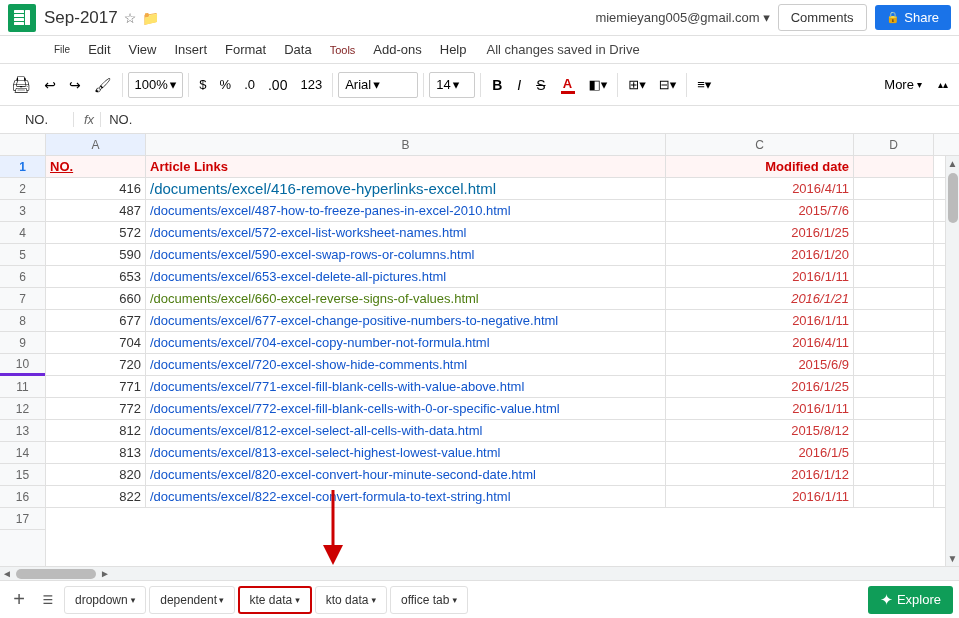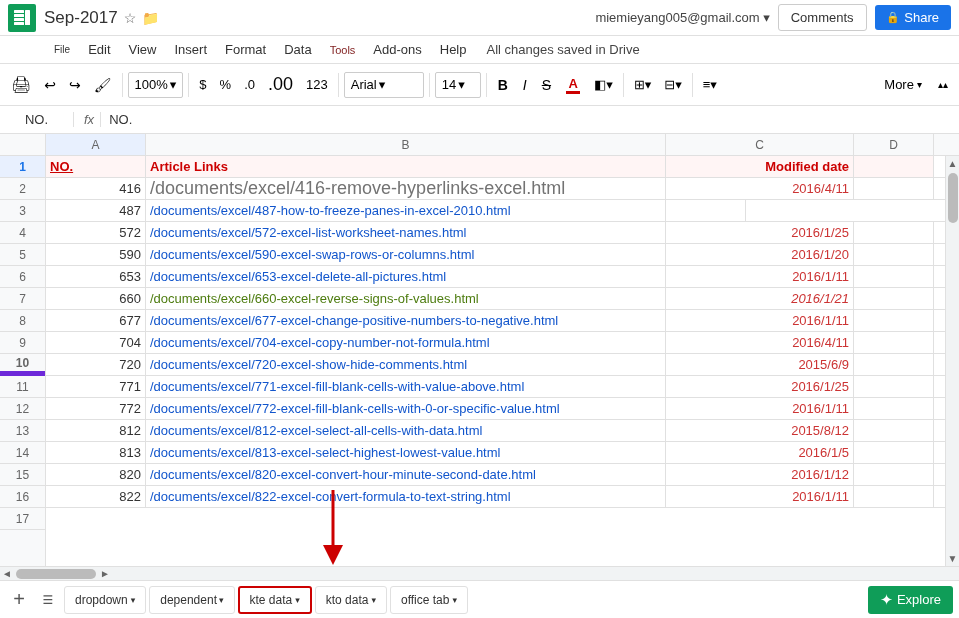--- a/index.html
+++ b/index.html
@@ -54,21 +54,21 @@
   <button style="padding:3px 5px;border:none;background:transparent;cursor:pointer;font-size:14px;">🖌</button>
   <div style="width:1px;height:24px;background:#e0e0e0;margin:0 2px;"></div>
   <div style="display:flex;align-items:center;border:1px solid #ccc;border-radius:2px;padding:2px 6px;gap:2px;font-size:13px;cursor:pointer;height:26px;">
     <span>100%</span>
       <span>▾</span>
   </div>
   <div style="width:1px;height:24px;background:#e0e0e0;margin:0 2px;"></div>
   <button style="padding:3px 5px;border:none;background:transparent;cursor:pointer;font-size:13px;">$</button>
   <button style="padding:3px 5px;border:none;background:transparent;cursor:pointer;font-size:13px;">%</button>
   <button style="padding:3px 5px;border:none;background:transparent;cursor:pointer;font-size:13px;">.0</button>
-  <button style="padding:3px 5px;border:none;background:transparent;cursor:pointer;font-size:18px;">.00</button>
+  <button style="padding:3px 5px;border:none;background:transparent;cursor:pointer;font-size:14px;">.00</button>
   <button style="padding:3px 5px;border:none;background:transparent;cursor:pointer;font-size:13px;">123</button>
   <div style="width:1px;height:24px;background:#e0e0e0;margin:0 2px;"></div>
   <div style="display:flex;align-items:center;border:1px solid #ccc;border-radius:2px;padding:2px 6px;gap:2px;font-size:13px;cursor:pointer;height:26px;min-width:80px;">
     <span>Arial</span>
       <span>▾</span>
   </div>
   <div style="width:1px;height:24px;background:#e0e0e0;margin:0 2px;"></div>
   <div style="display:flex;align-items:center;border:1px solid #ccc;border-radius:2px;padding:2px 6px;gap:2px;font-size:13px;cursor:pointer;height:26px;width:46px;">
     <span>14</span>
       <span>▾</span>
@@ -118,21 +118,21 @@
       <div style="width:46px;flex-shrink:0;background:#f8f9fa;border-right:1px solid #e0e0e0;overflow:hidden;">
         <div style="height:22px;border-bottom:1px solid #e0e0e0;display:flex;align-items:center;justify-content:center;font-size:12px;color:#1a73e8;background:#e8f0fe;font-weight:bold;">1</div>
         <div style="height:22px;border-bottom:1px solid #e0e0e0;display:flex;align-items:center;justify-content:center;font-size:12px;color:#666;">2</div>
         <div style="height:22px;border-bottom:1px solid #e0e0e0;display:flex;align-items:center;justify-content:center;font-size:12px;color:#666;">3</div>
         <div style="height:22px;border-bottom:1px solid #e0e0e0;display:flex;align-items:center;justify-content:center;font-size:12px;color:#666;">4</div>
         <div style="height:22px;border-bottom:1px solid #e0e0e0;display:flex;align-items:center;justify-content:center;font-size:12px;color:#666;">5</div>
         <div style="height:22px;border-bottom:1px solid #e0e0e0;display:flex;align-items:center;justify-content:center;font-size:12px;color:#666;">6</div>
         <div style="height:22px;border-bottom:1px solid #e0e0e0;display:flex;align-items:center;justify-content:center;font-size:12px;color:#666;">7</div>
         <div style="height:22px;border-bottom:1px solid #e0e0e0;display:flex;align-items:center;justify-content:center;font-size:12px;color:#666;">8</div>
         <div style="height:22px;border-bottom:1px solid #e0e0e0;display:flex;align-items:center;justify-content:center;font-size:12px;color:#666;">9</div>
-        <div style="height:22px;border-bottom:5px solid #6d28d9;display:flex;align-items:center;justify-content:center;font-size:12px;color:#666;font-weight:bold;">10</div>
+        <div style="height:22px;border-bottom:3px solid #6d28d9;display:flex;align-items:center;justify-content:center;font-size:12px;color:#666;">10</div>
         <div style="height:22px;border-bottom:1px solid #e0e0e0;display:flex;align-items:center;justify-content:center;font-size:12px;color:#666;">11</div>
         <div style="height:22px;border-bottom:1px solid #e0e0e0;display:flex;align-items:center;justify-content:center;font-size:12px;color:#666;">12</div>
         <div style="height:22px;border-bottom:1px solid #e0e0e0;display:flex;align-items:center;justify-content:center;font-size:12px;color:#666;">13</div>
         <div style="height:22px;border-bottom:1px solid #e0e0e0;display:flex;align-items:center;justify-content:center;font-size:12px;color:#666;">14</div>
         <div style="height:22px;border-bottom:1px solid #e0e0e0;display:flex;align-items:center;justify-content:center;font-size:12px;color:#666;">15</div>
         <div style="height:22px;border-bottom:1px solid #e0e0e0;display:flex;align-items:center;justify-content:center;font-size:12px;color:#666;">16</div>
         <div style="height:22px;border-bottom:1px solid #e0e0e0;display:flex;align-items:center;justify-content:center;font-size:12px;color:#666;">17</div>
       </div>
 
       <div style="flex:1;overflow:hidden;display:flex;flex-direction:column;" id="cells-container">
@@ -140,27 +140,28 @@
         <div style="display:flex;height:22px;border-bottom:1px solid #e0e0e0;flex-shrink:0;">
           <div style="width:100px;flex-shrink:0;border-right:1px solid #e0e0e0;display:flex;align-items:center;padding:0 4px;font-size:13px;font-weight:bold;color:#cc0000;background:#fff5f5;text-decoration:underline;">NO.</div>
           <div style="width:520px;flex-shrink:0;border-right:1px solid #e0e0e0;display:flex;align-items:center;padding:0 4px;font-size:13px;font-weight:bold;color:#cc0000;background:#fff5f5;">Article Links</div>
           <div style="width:188px;flex-shrink:0;border-right:1px solid #e0e0e0;display:flex;align-items:center;justify-content:flex-end;padding:0 4px;font-size:13px;font-weight:bold;color:#cc0000;background:#fff5f5;">Modified date</div>
           <div style="width:80px;flex-shrink:0;border-right:1px solid #e0e0e0;background:#fff5f5;"></div>
         </div>
 
         <div id="data-rows">
             <div style="display: flex; height: 22px; border-bottom: 1px solid rgb(224, 224, 224); flex-shrink: 0;">
     <div style="width:100px;flex-shrink:0;border-right:1px solid #e0e0e0;display:flex;align-items:center;justify-content:flex-end;padding:0 4px;font-size:13px;color:#333;">416</div>
-    <div style="width:520px;flex-shrink:0;border-right:1px solid #e0e0e0;display:flex;align-items:center;padding:0 4px;font-size:18px;color:#737373;overflow:hidden;white-space:nowrap;">/documents/excel/416-remove-hyperlinks-excel.html</div>
+    <div style="width:520px;flex-shrink:0;border-right:1px solid #e0e0e0;display:flex;align-items:center;padding:0 4px;font-size:15px;color:#0369a1;overflow:hidden;white-space:nowrap;">/documents/excel/416-remove-hyperlinks-excel.html</div>
     <div style="width:188px;flex-shrink:0;border-right:1px solid #e0e0e0;display:flex;align-items:center;justify-content:flex-end;padding:0 4px;font-size:13px;color:#cc3333;">2016/4/11</div>
     <div style="width:80px;flex-shrink:0;border-right:1px solid #e0e0e0;"></div>
   </div>
             <div style="display: flex; height: 22px; border-bottom: 1px solid rgb(224, 224, 224); flex-shrink: 0;">
     <div style="width:100px;flex-shrink:0;border-right:1px solid #e0e0e0;display:flex;align-items:center;justify-content:flex-end;padding:0 4px;font-size:13px;color:#333;">487</div>
     <div style="width:520px;flex-shrink:0;border-right:1px solid #e0e0e0;display:flex;align-items:center;padding:0 4px;font-size:13px;color:#1155cc;overflow:hidden;white-space:nowrap;">/documents/excel/487-how-to-freeze-panes-in-excel-2010.html</div>
+    <div style="width:188px;flex-shrink:0;border-right:1px solid #e0e0e0;display:flex;align-items:center;justify-content:flex-end;padding:0 4px;font-size:13px;color:#cc3333;">2015/7/6</div>
     <div style="width:80px;flex-shrink:0;border-right:1px solid #e0e0e0;"></div>
   </div>
             <div style="display: flex; height: 22px; border-bottom: 1px solid rgb(224, 224, 224); flex-shrink: 0;">
     <div style="width:100px;flex-shrink:0;border-right:1px solid #e0e0e0;display:flex;align-items:center;justify-content:flex-end;padding:0 4px;font-size:13px;color:#333;">572</div>
     <div style="width:520px;flex-shrink:0;border-right:1px solid #e0e0e0;display:flex;align-items:center;padding:0 4px;font-size:13px;color:#1155cc;overflow:hidden;white-space:nowrap;">/documents/excel/572-excel-list-worksheet-names.html</div>
     <div style="width:188px;flex-shrink:0;border-right:1px solid #e0e0e0;display:flex;align-items:center;justify-content:flex-end;padding:0 4px;font-size:13px;color:#cc3333;">2016/1/25</div>
     <div style="width:80px;flex-shrink:0;border-right:1px solid #e0e0e0;"></div>
   </div>
             <div style="display: flex; height: 22px; border-bottom: 1px solid rgb(224, 224, 224); flex-shrink: 0;">
     <div style="width:100px;flex-shrink:0;border-right:1px solid #e0e0e0;display:flex;align-items:center;justify-content:flex-end;padding:0 4px;font-size:13px;color:#333;">590</div>

